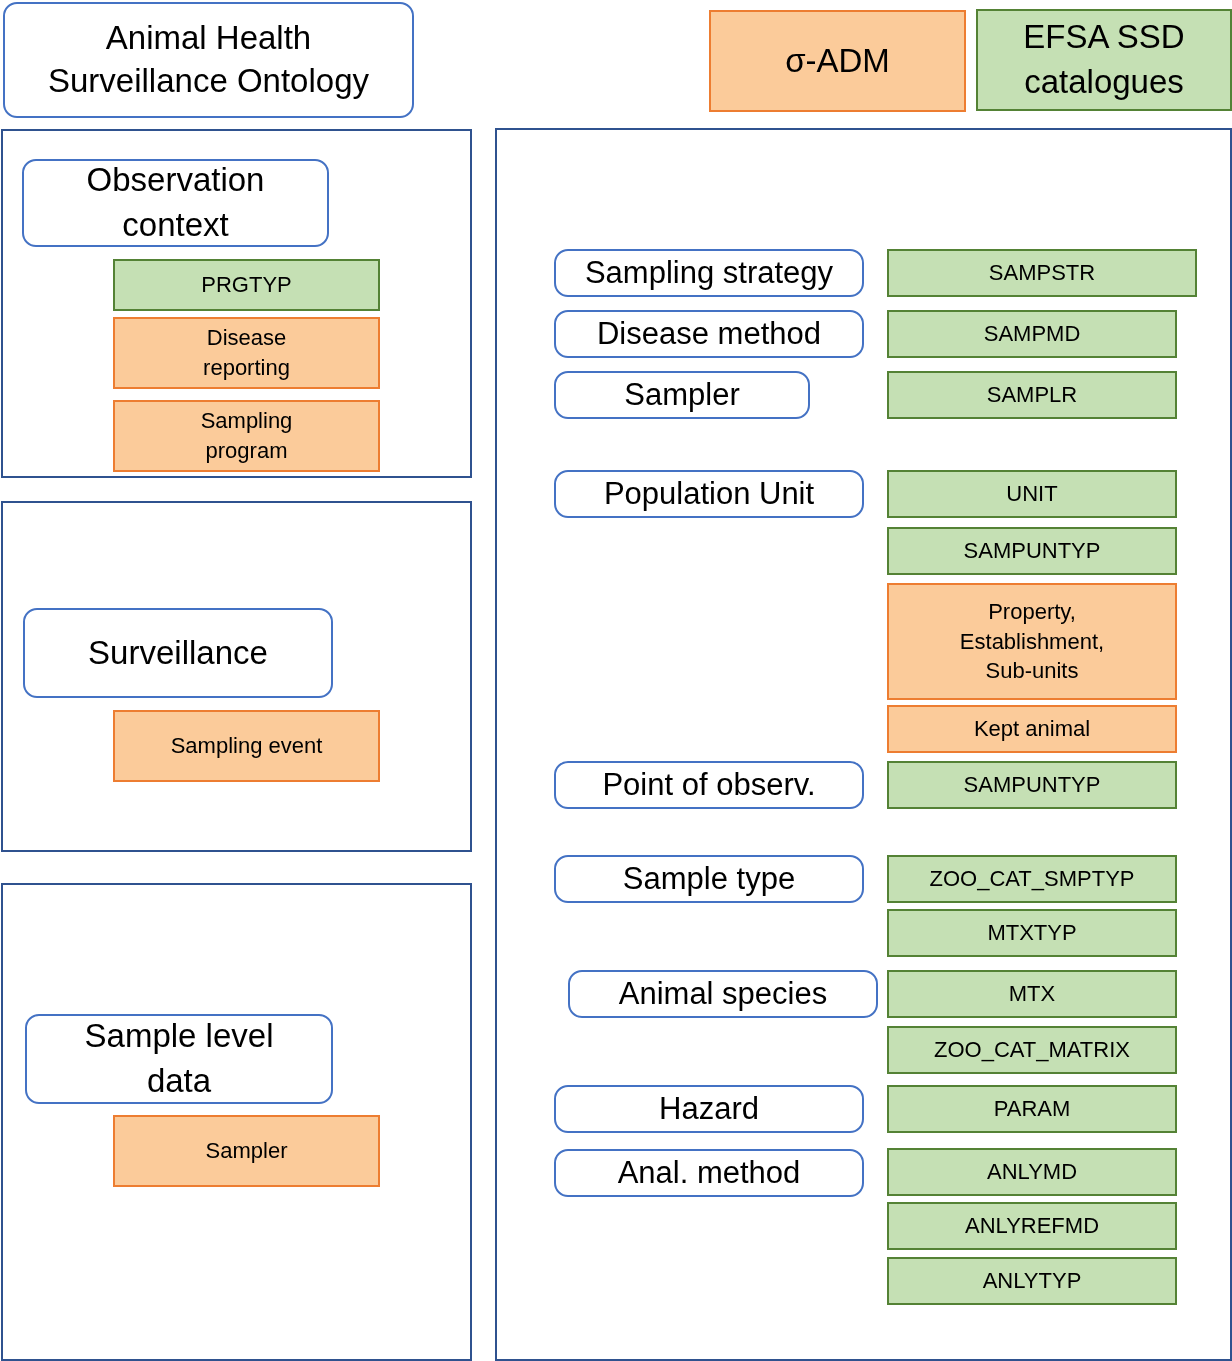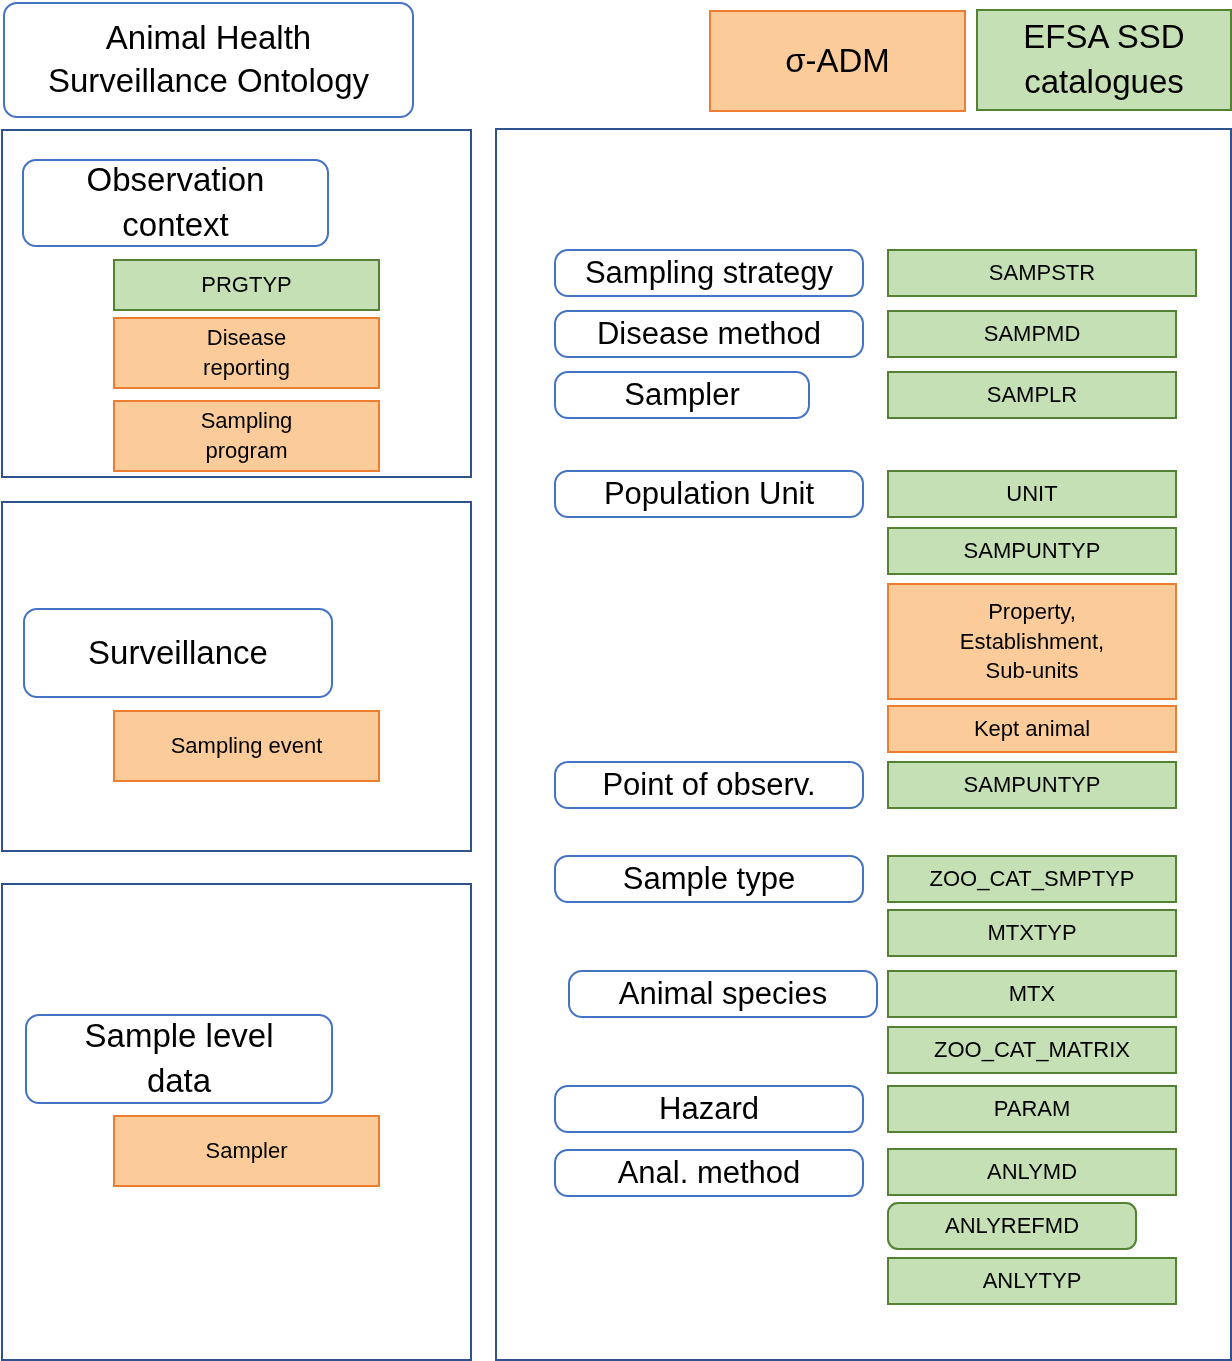--- a/index.html
+++ b/index.html
@@ -137,18 +137,18 @@
 </div>
 <div class="abs green sm" style="left:887px;top:1026px;width:290px;height:48px;">
   <span>ZOO_CAT_MATRIX</span>
 </div>
 <div class="abs green sm" style="left:887px;top:1085px;width:290px;height:48px;">
   <span>PARAM</span>
 </div>
 <div class="abs green sm" style="left:887px;top:1148px;width:290px;height:48px;">
   <span>ANLYMD</span>
 </div>
-<div class="abs green sm" style="left:887px;top:1202px;width:250px;height:48px;border-radius:11px;">
+<div class="abs green sm" style="left:887px;top:1202px;width:290px;height:48px;">
   <span>ANLYREFMD</span>
 </div>
 <div class="abs green sm" style="left:887px;top:1257px;width:290px;height:48px;">
   <span>ANLYTYP</span>
 </div>
 
 </body></html>

